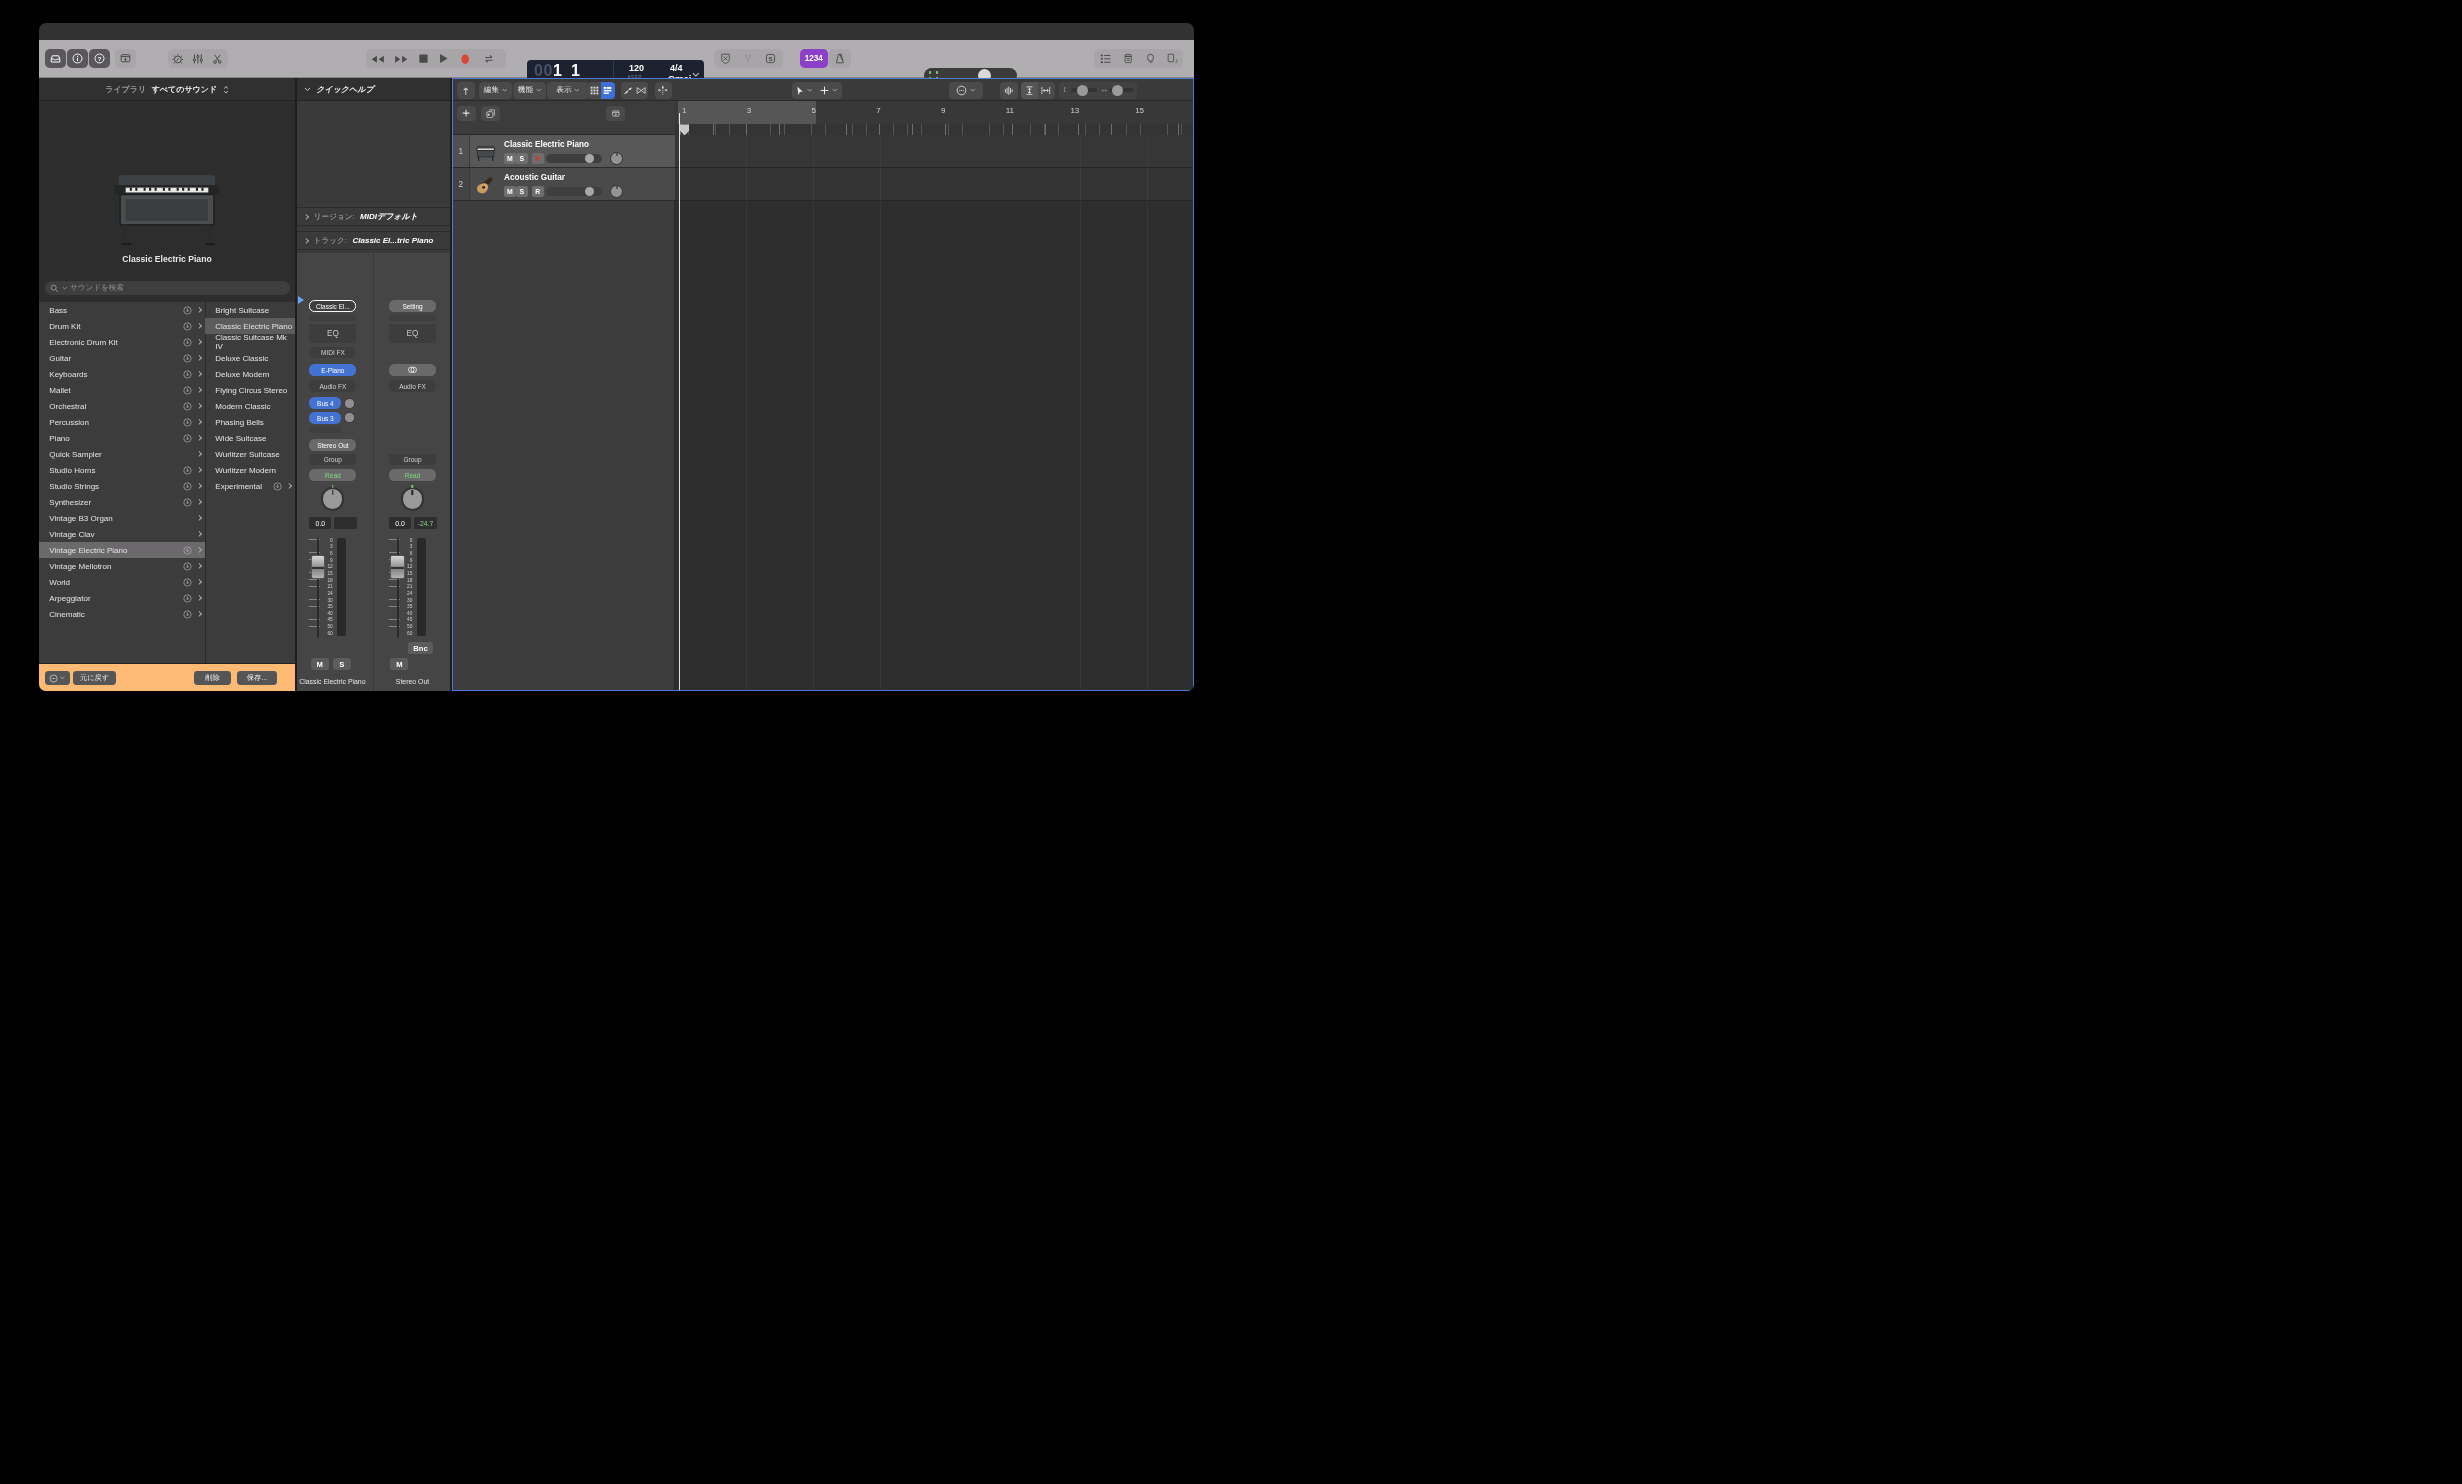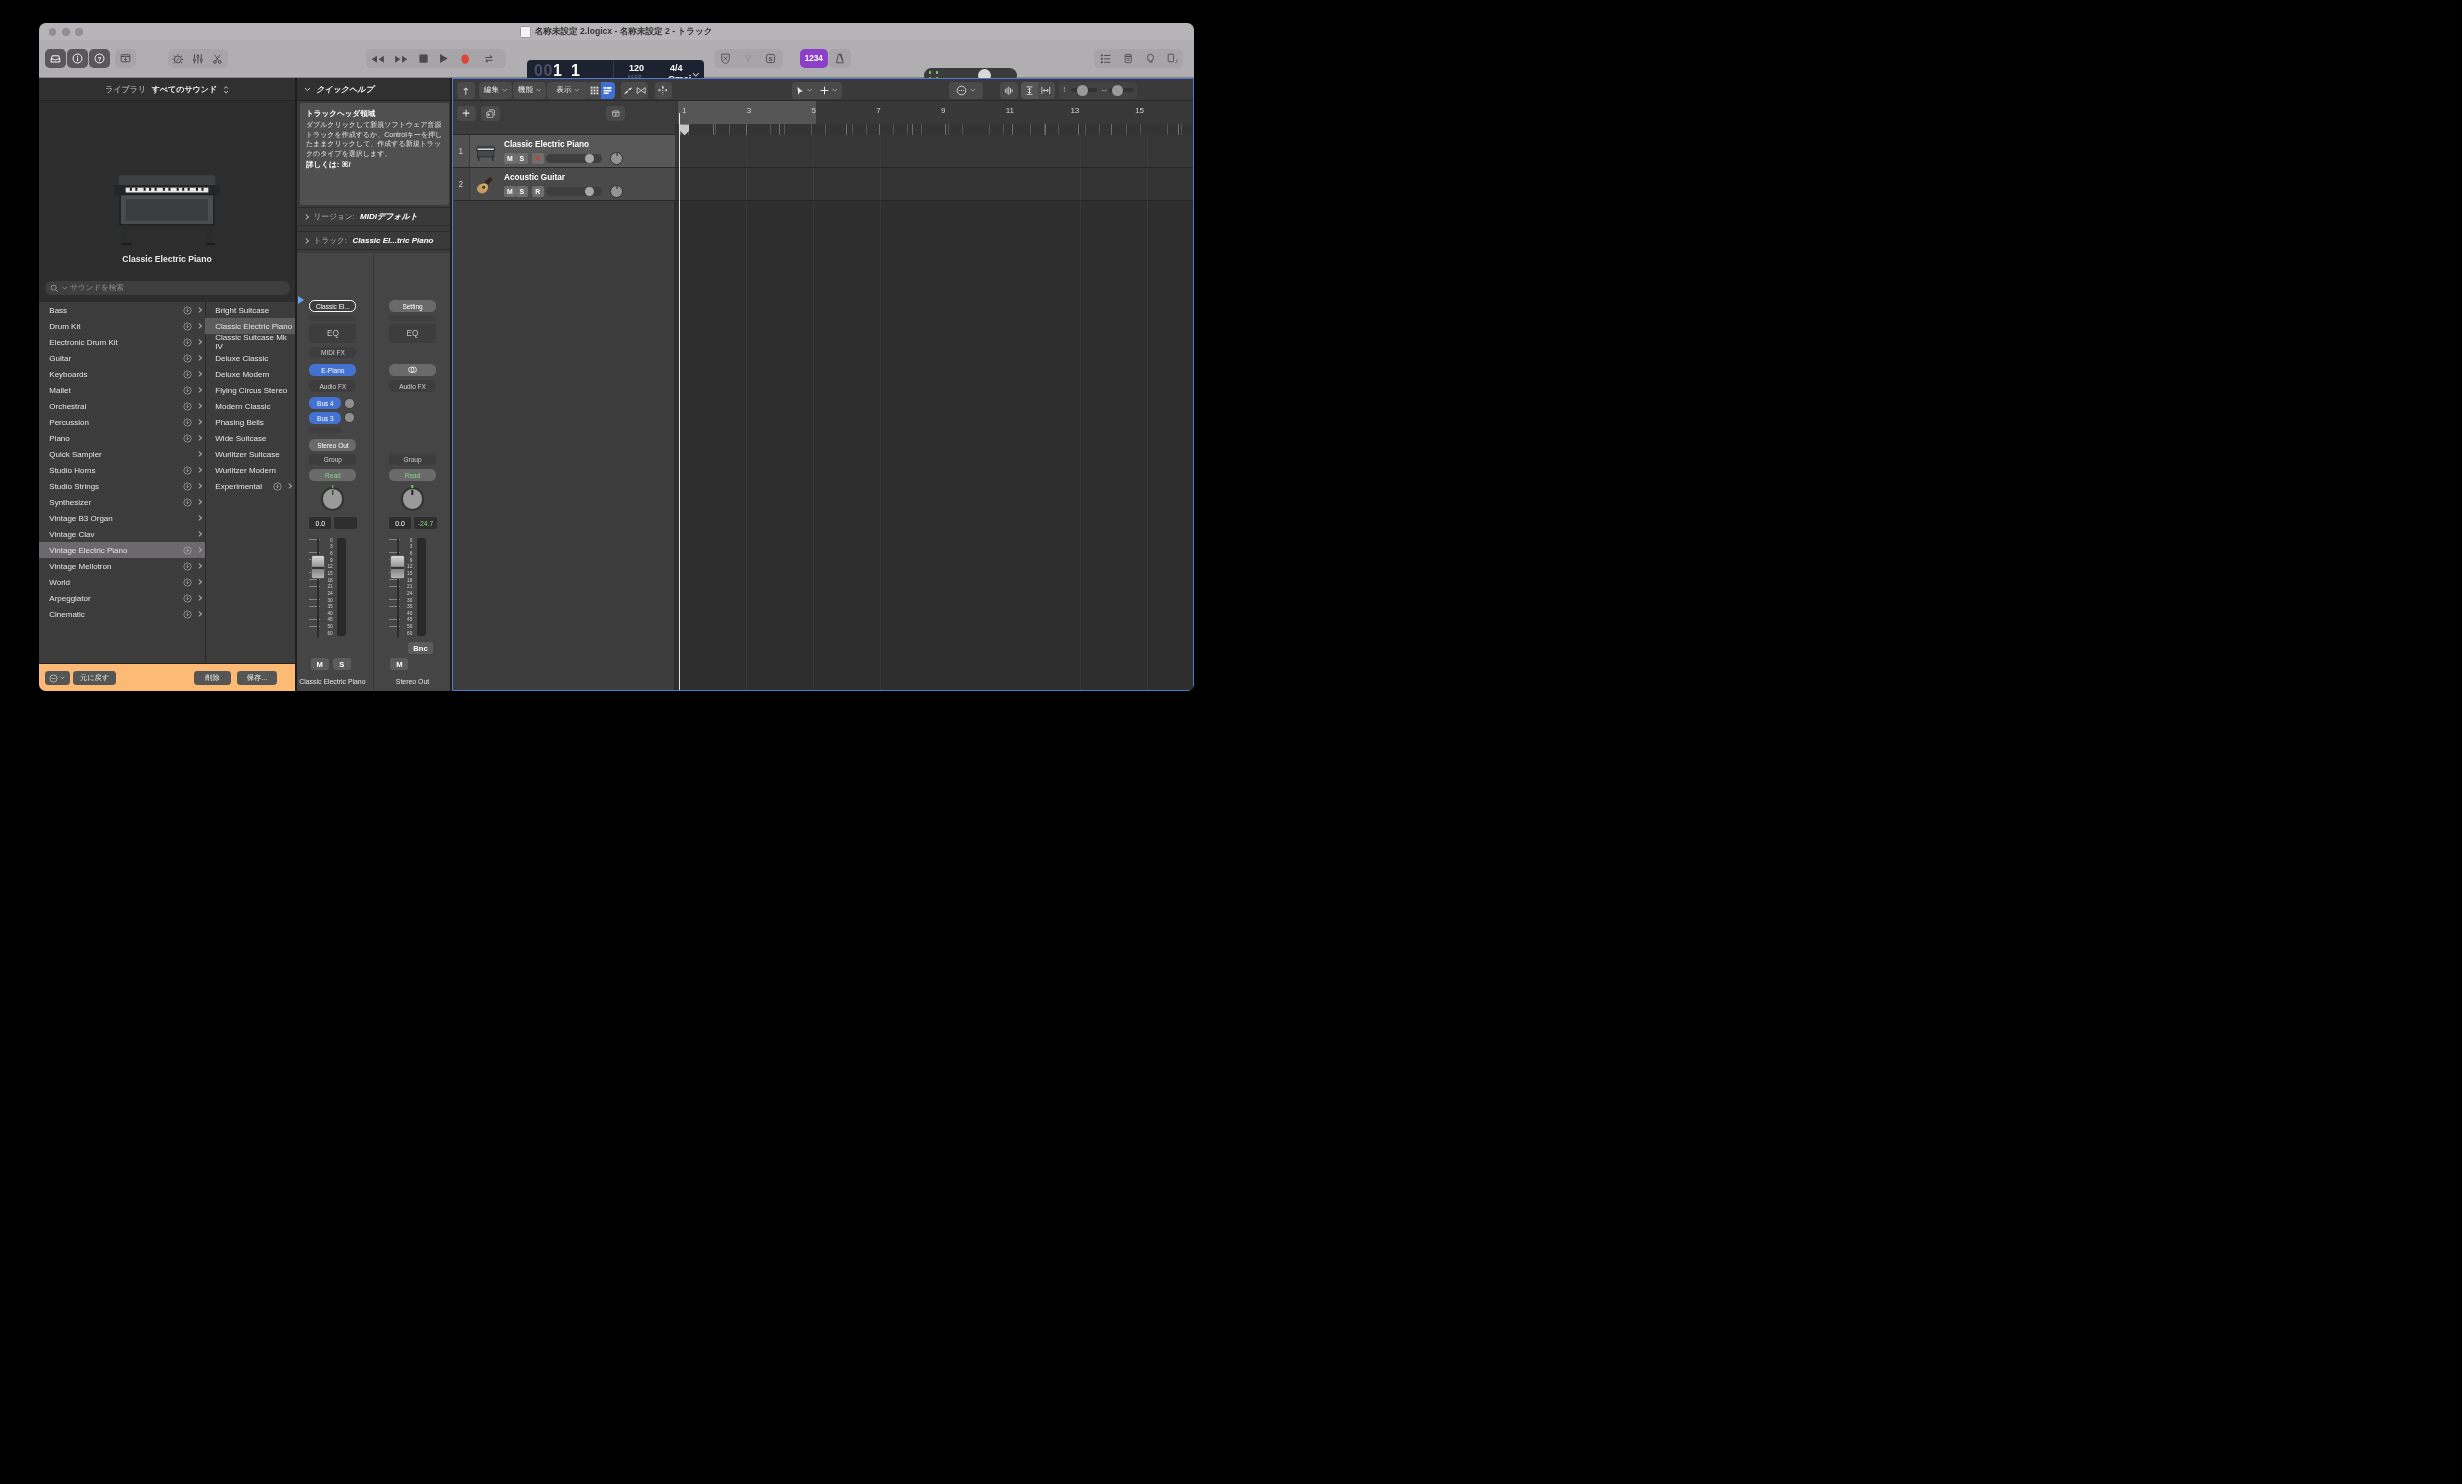--- a/index.html
+++ b/index.html
@@ -138,29 +138,20 @@
         background-image:repeating-linear-gradient(90deg,#383838 4.1px,#383838 4.8px,transparent 4.8px,transparent 71px);}
   .hdr-rest{position:absolute;left:0;top:122px;bottom:0;width:222px;background:#3d3d3d;border-right:0.7px solid #2a2a2a;box-sizing:border-box;}
   .playline{position:absolute;left:226px;top:34px;bottom:0;width:0.7px;background:rgba(255,255,255,.85);z-index:5;}
 </style>
 </head>
 <body>
 
 <div class="canvas">
 <div class="window">
 
-  <div class="titlebar">
-    <span class="tl" style="left:9.6px"></span>
-    <span class="tl" style="left:23px"></span>
-    <span class="tl" style="left:36px"></span>
-    <div class="wtitle">
-      <span class="doc-ico"></span>
-      <span>名称未設定 2.logicx - 名称未設定 2 - トラック</span>
-    </div>
-  </div>
 
   <div class="toolbar">
     <div class="tbtn dark" style="left:6.2px;width:20.6px">
       <svg class="ico" width="13" height="13" viewBox="0 0 24 24">
             <path d="M4 13l2.2-6h11.6L20 13v5.5H4z" fill="none" stroke="#fff" stroke-width="1.8"></path>
             <path d="M4 13h5c.3 2.2 5.7 2.2 6 0h5" fill="none" stroke="#fff" stroke-width="1.8"></path>
           </svg>
     </div>
     <div class="tbtn dark" style="left:28px;width:20.6px">
       <svg class="ico" width="13" height="13" viewBox="0 0 24 24">
@@ -763,25 +754,20 @@
     </div>
   </div>
   <div class="vdiv" style="left:256px"></div>
 
   <div class="qhelp">
     <div class="qh-head">
       <svg class="ico" width="6.9" height="4.8" viewBox="0 0 12 8">
             <path d="M1.5 1.5L6 6l4.5-4.5" fill="none" stroke="#d8d8d8" stroke-width="1.6"></path>
           </svg>
       <span>クイックヘルプ</span>
-    </div>
-    <div class="qh-box">
-      <div class="qh-title">トラックヘッダ領域</div>
-      <div class="qh-body">ダブルクリックして新規ソフトウェア音源トラックを作成するか、Controlキーを押したままクリックして、作成する新規トラックのタイプを選択します。</div>
-      <div class="qh-more">詳しくは: ⌘/</div>
     </div>
     <div class="disc-row" style="top:129px">
       <span class="chev"></span>
       <span class="disc-lab">リージョン:</span>
       <span class="disc-val">MIDIデフォルト</span>
     </div>
     <div class="disc-row" style="top:153px">
       <span class="chev"></span>
       <span class="disc-lab">トラック:</span>
       <span class="disc-val">Classic El...tric Piano</span>

